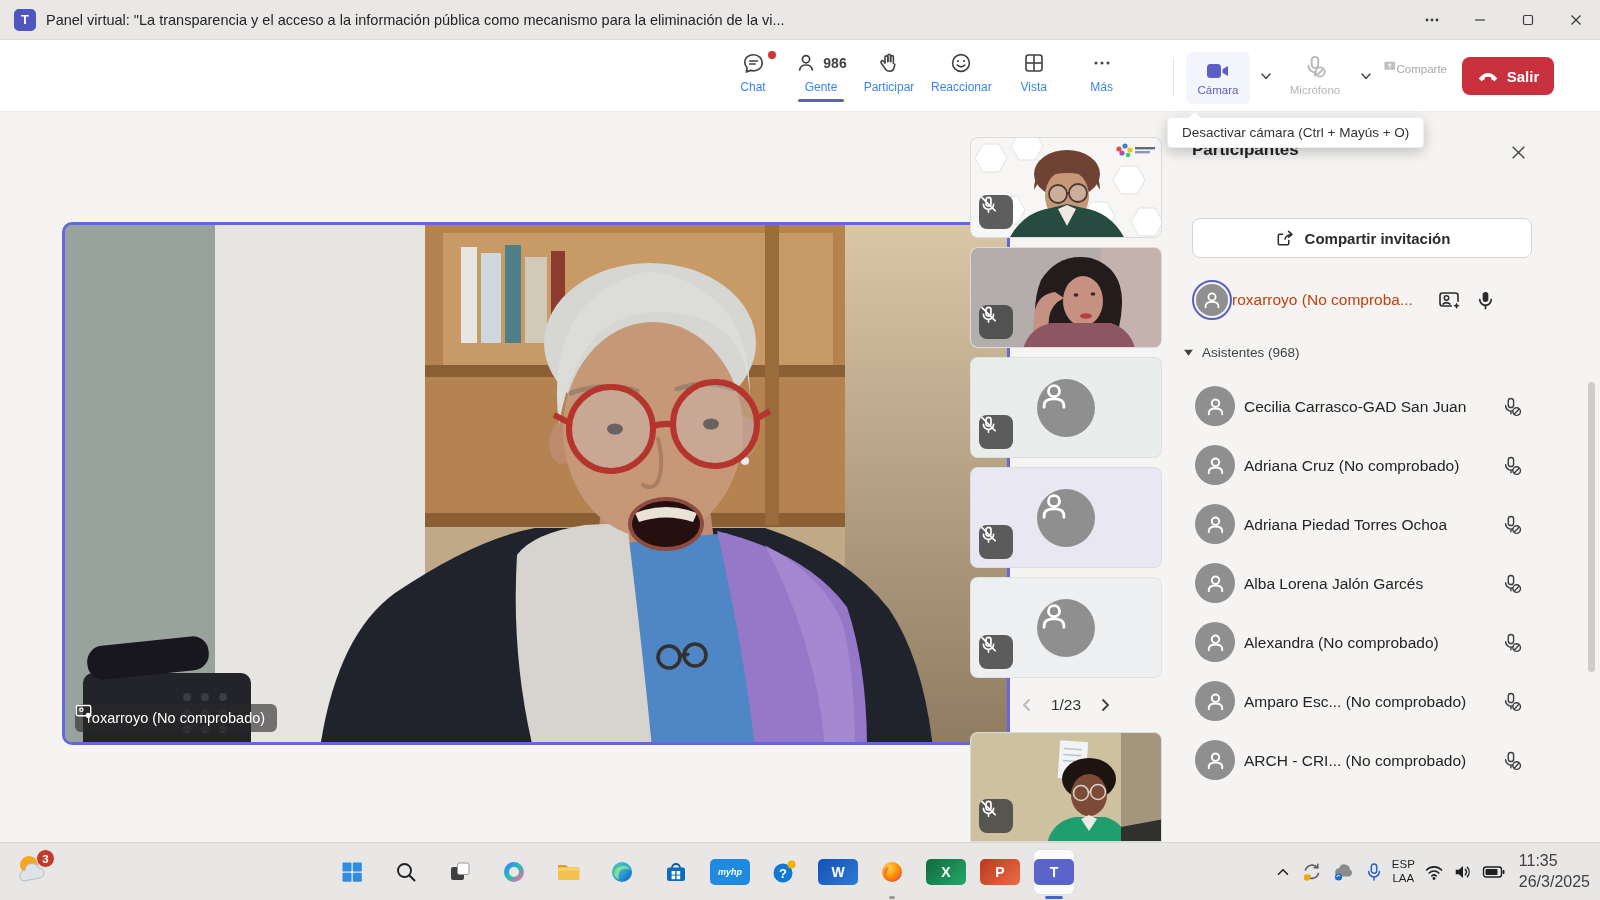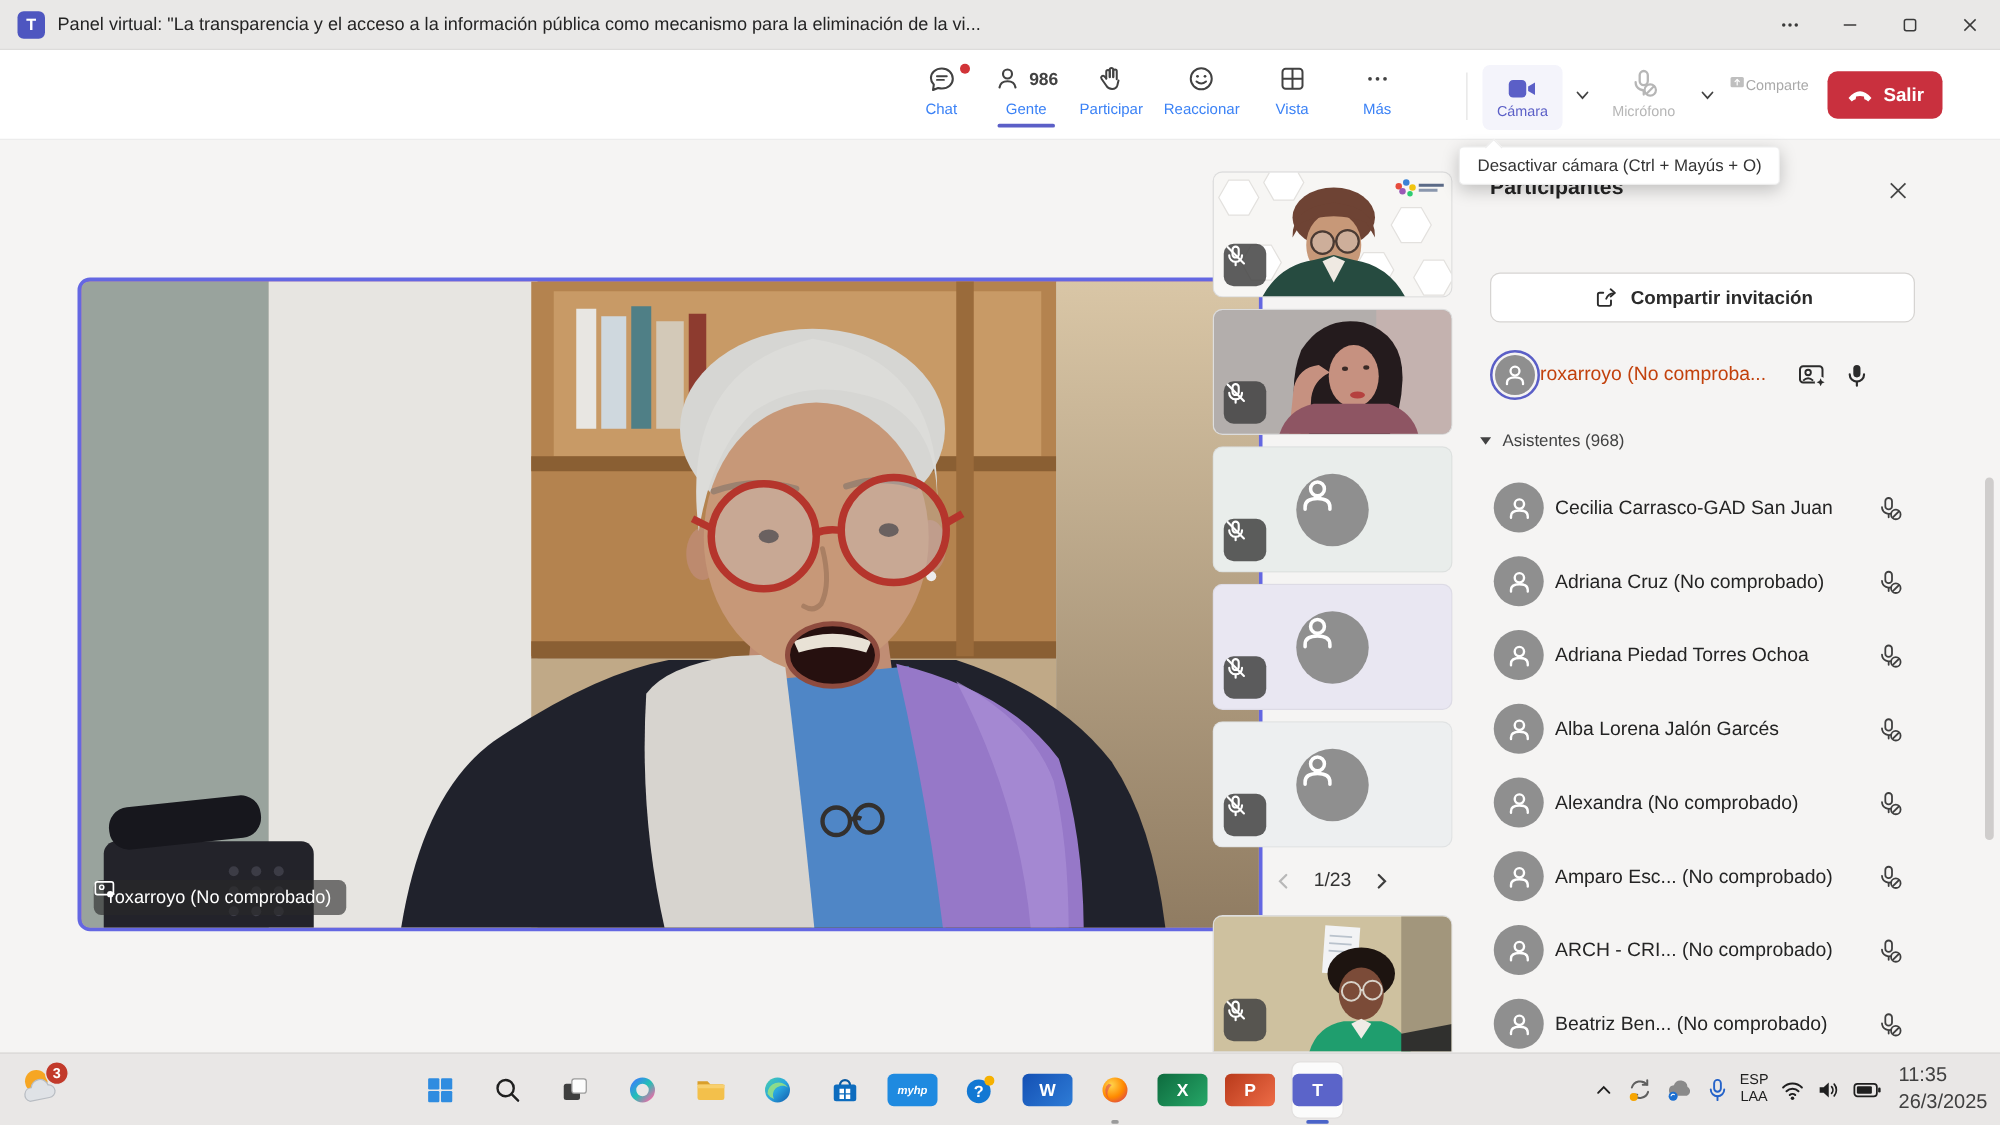--- a/index.html
+++ b/index.html
@@ -690,31 +690,20 @@
         <div class="avatar">
             <svg width="23" height="23">
               <use href="#icoPerson"></use>
             </svg>
           </div>
         <div class="pname">ARCH - CRI... (No comprobado)</div>
         <svg class="pmic" width="21" height="21">
             <use href="#icoMicOffRow"></use>
           </svg>
       </div>
-      <div class="p-row" style="top:678px;">
-        <div class="avatar">
-            <svg width="23" height="23">
-              <use href="#icoPerson"></use>
-            </svg>
-          </div>
-        <div class="pname">Beatriz Ben... (No comprobado)</div>
-        <svg class="pmic" width="21" height="21">
-            <use href="#icoMicOffRow"></use>
-          </svg>
-      </div>
 
       <div class="scrollbar"></div>
     </aside>
   </div>
 
   <div class="taskbar">
 
     <div class="tk-weather">
       <svg width="38" height="36" viewBox="0 0 38 36">
         <circle cx="15" cy="14" r="9" fill="#f6a623"></circle>

